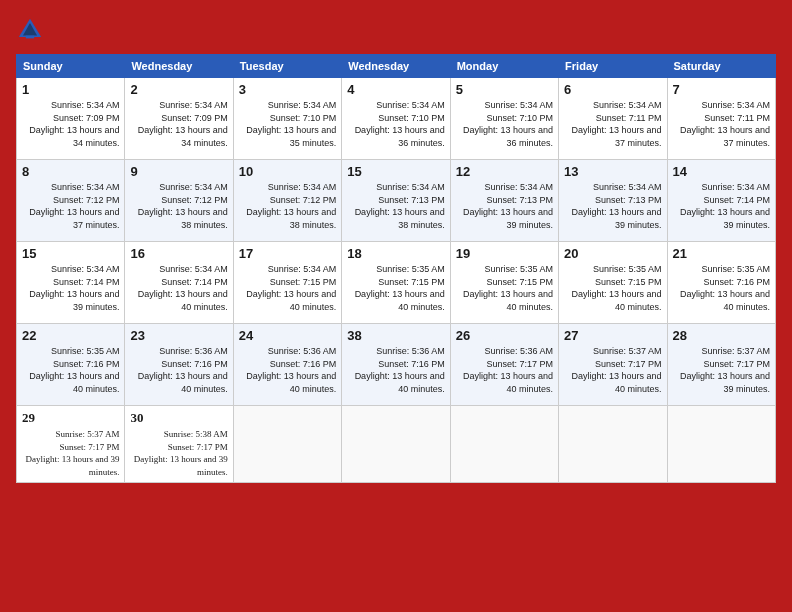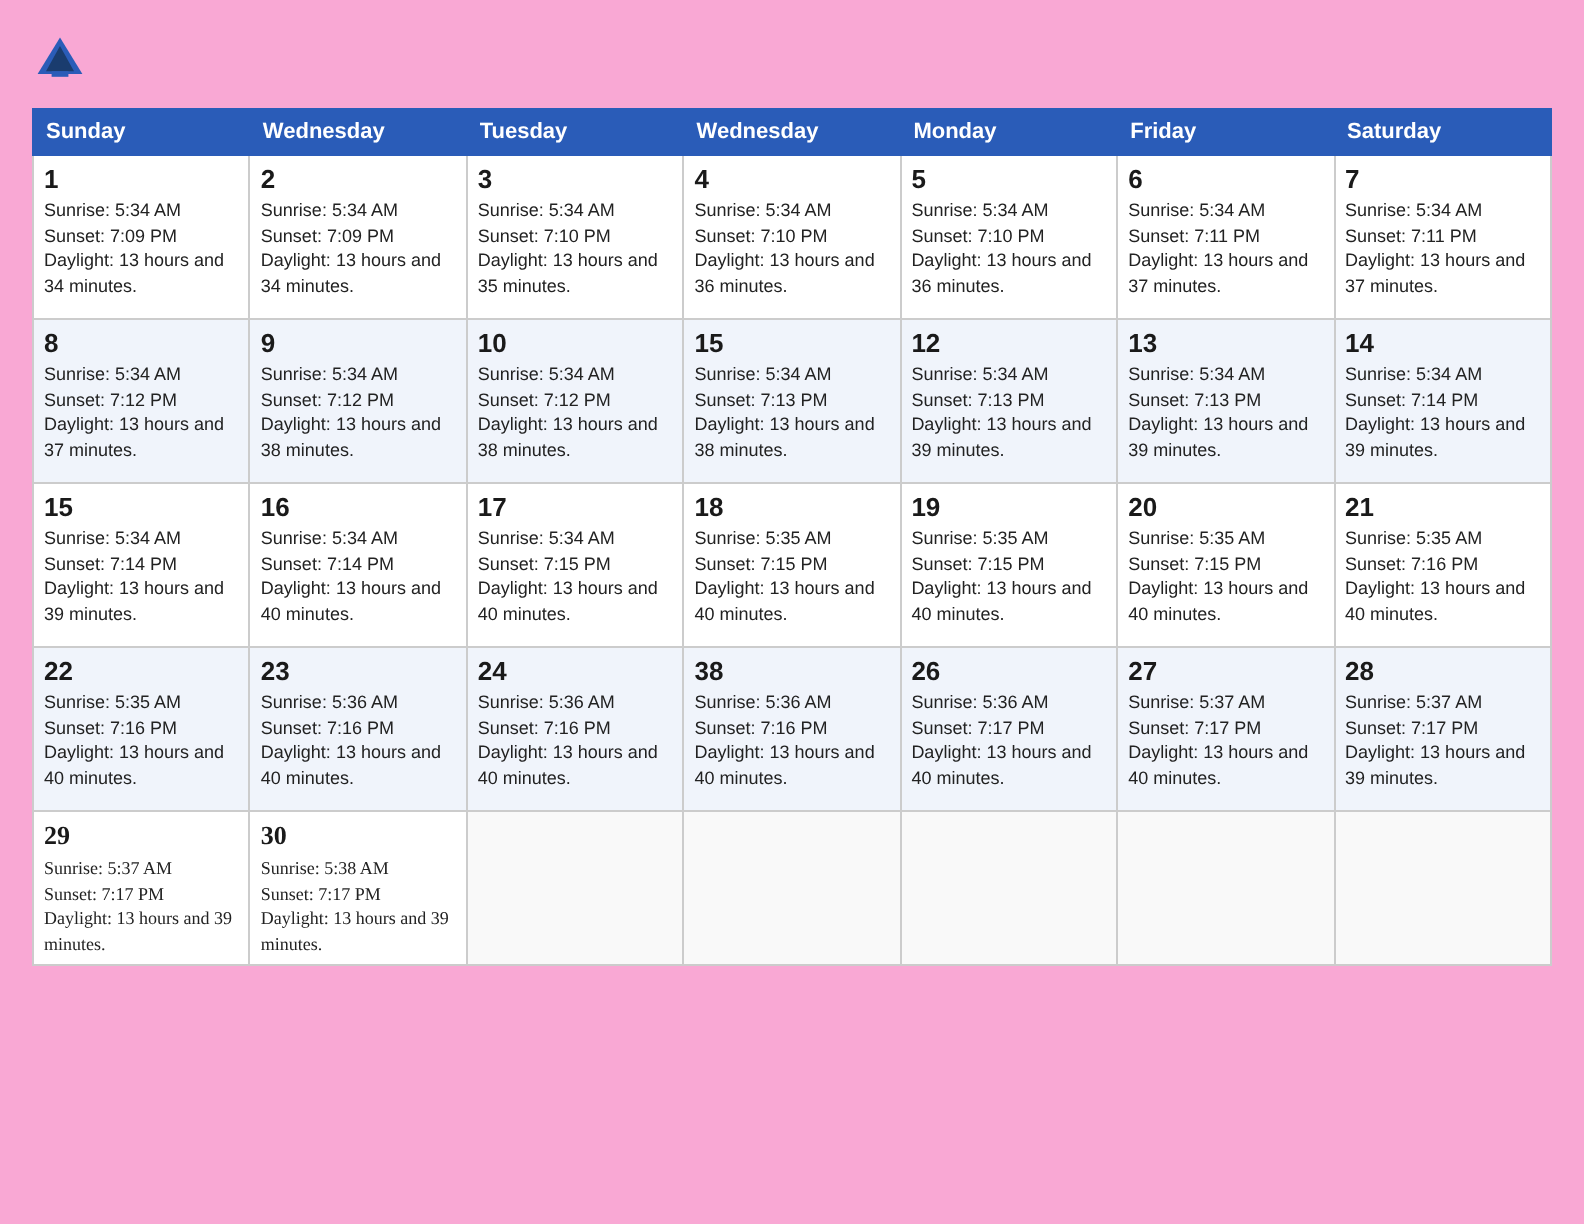--- a/index.html
+++ b/index.html
@@ -7,21 +7,21 @@
       font-family: Arial, sans-serif;
       background: #fff;
       width: 792px;
       height: 612px;
       overflow: hidden;
     }
     .page {
       width: 792px;
       height: 612px;
       padding: 16px;
-      background: #f9a8d4;
+      background: #b91c1c;
     }
     .header-area {
       display: flex;
       justify-content: space-between;
       align-items: flex-start;
       margin-bottom: 10px;
     }
     .logo {
       display: flex;
       align-items: center;
@@ -78,20 +78,21 @@
       font-size: 13px;
       font-weight: bold;
       color: #1a1a1a;
       display: block;
       margin-bottom: 2px;
     }
     .day-info {
       color: #222;
       line-height: 1.4;
       font-size: 9px;
+      text-align: right;
     }
     .empty-cell {
       background: #f9f9f9 !important;
     }
     .last-row td {
       height: 68px;
       font-family: Liberation Serif, serif;
     }
   </style>
 </head>

